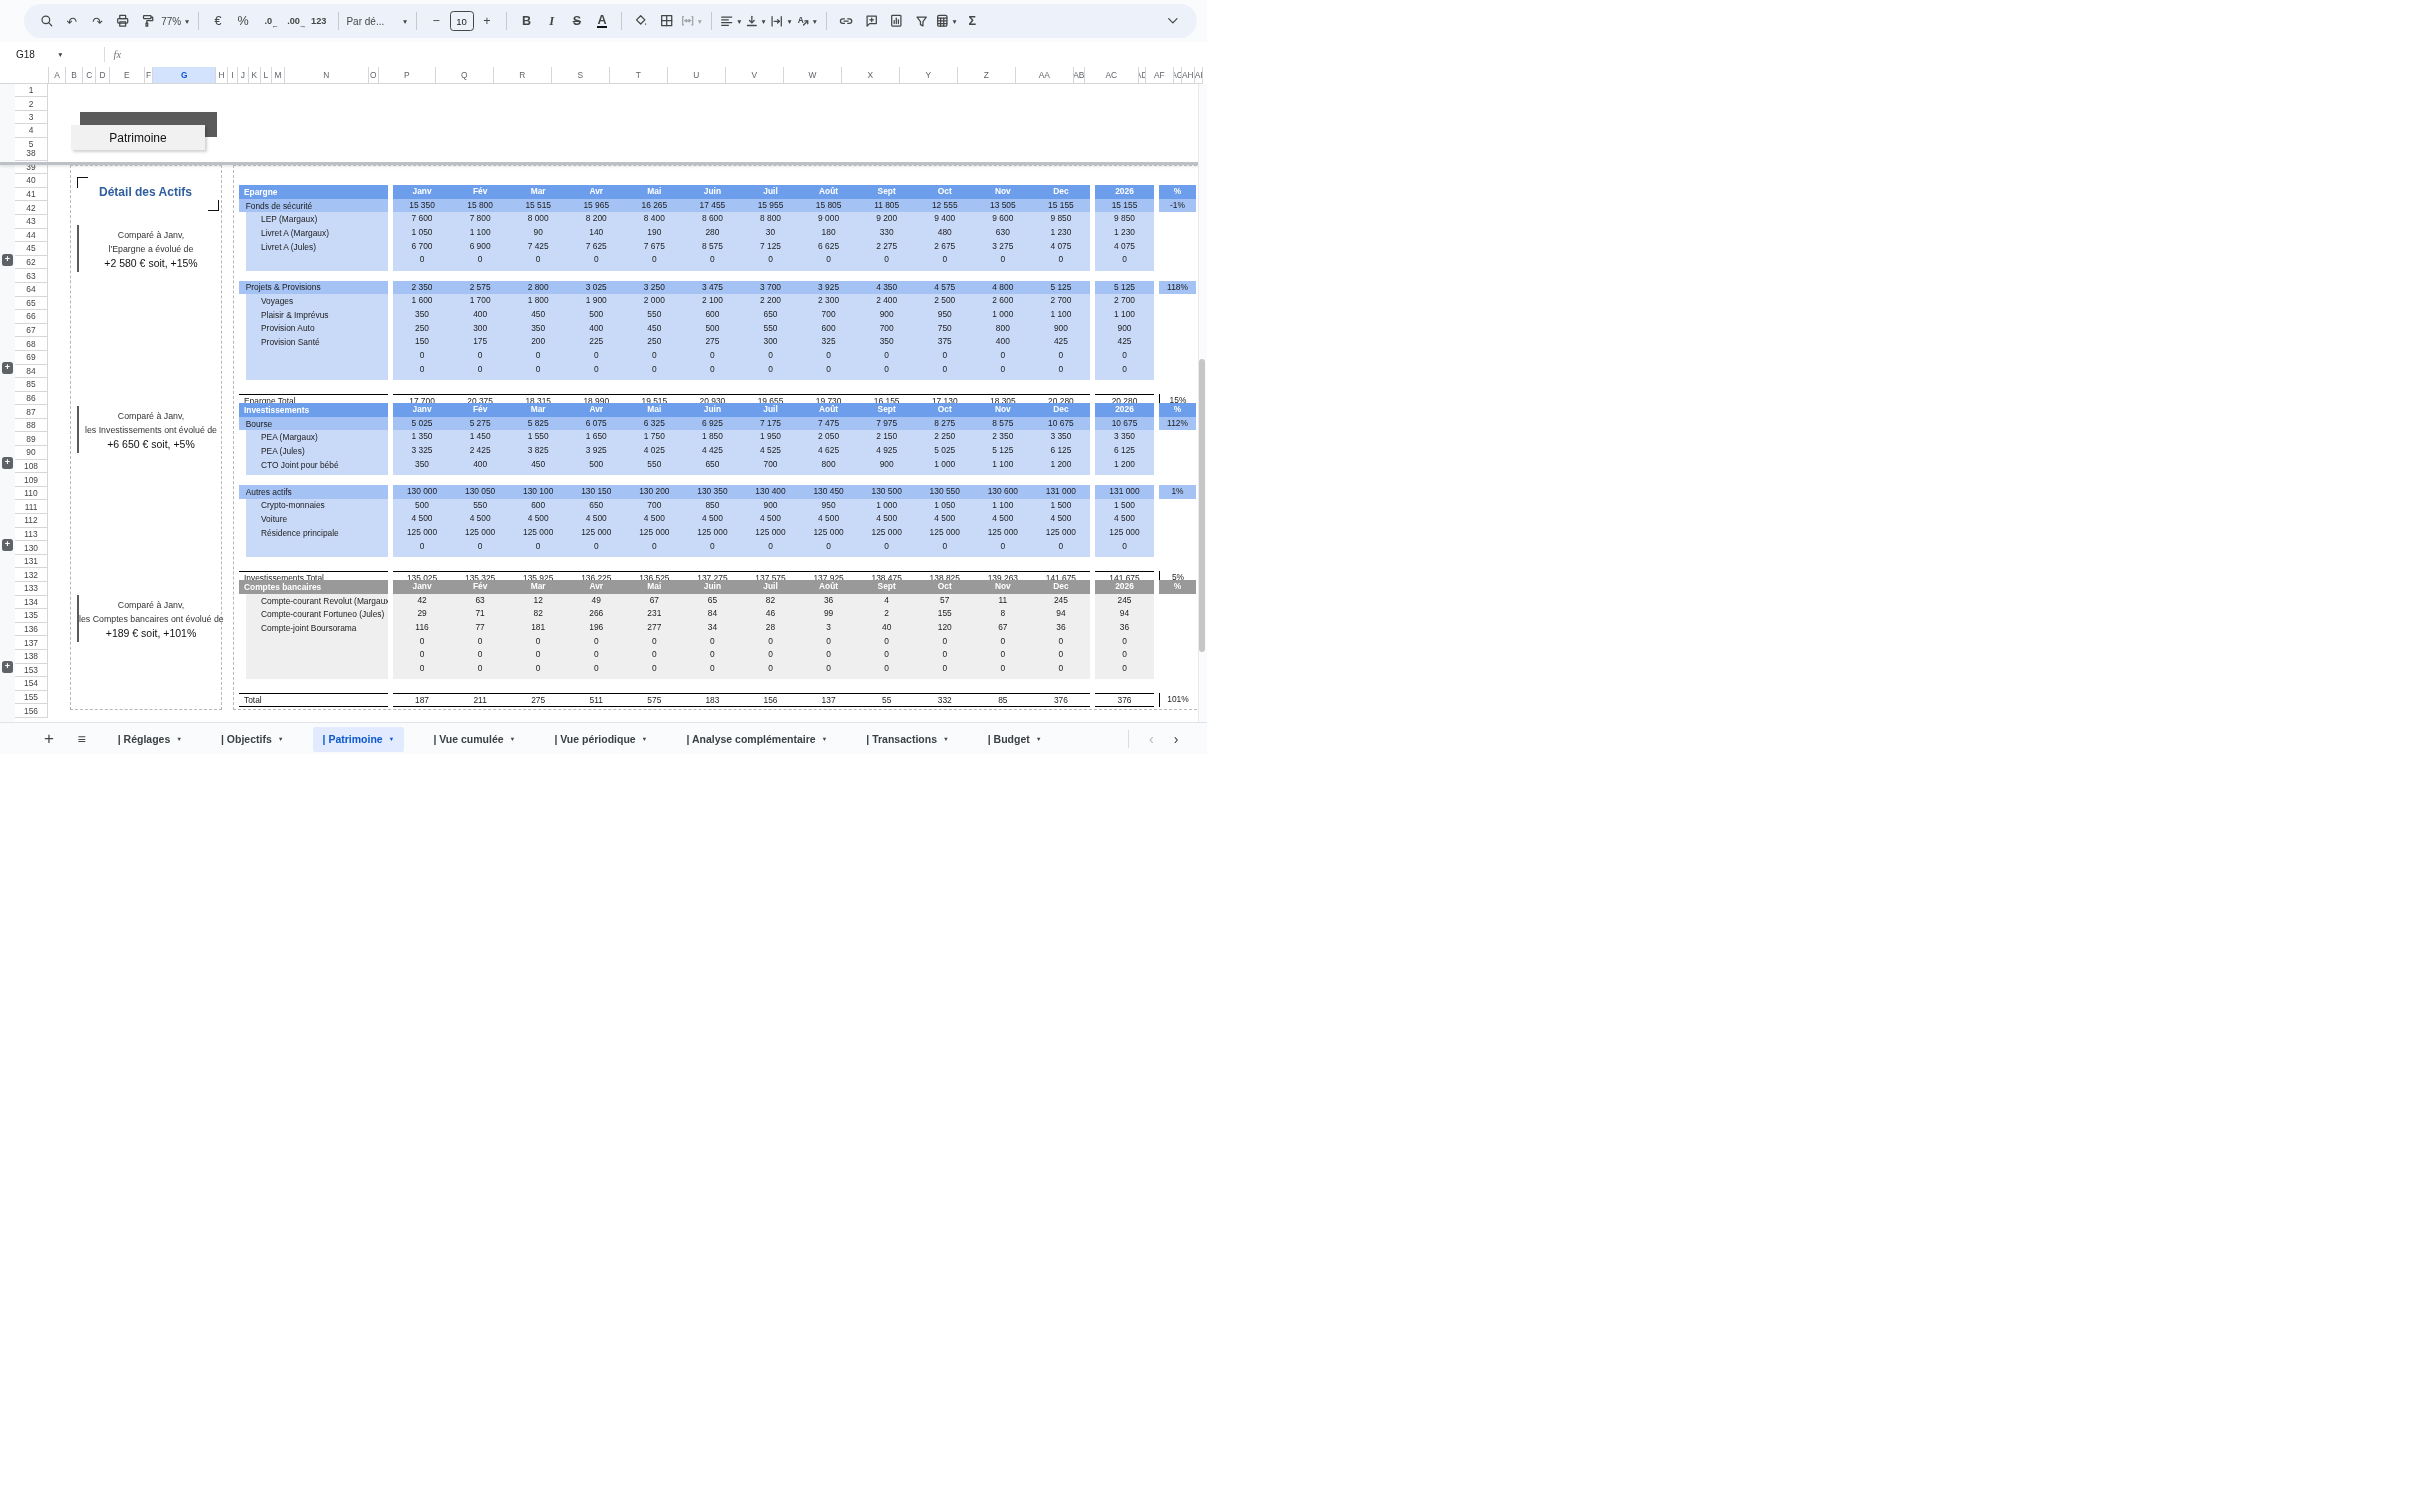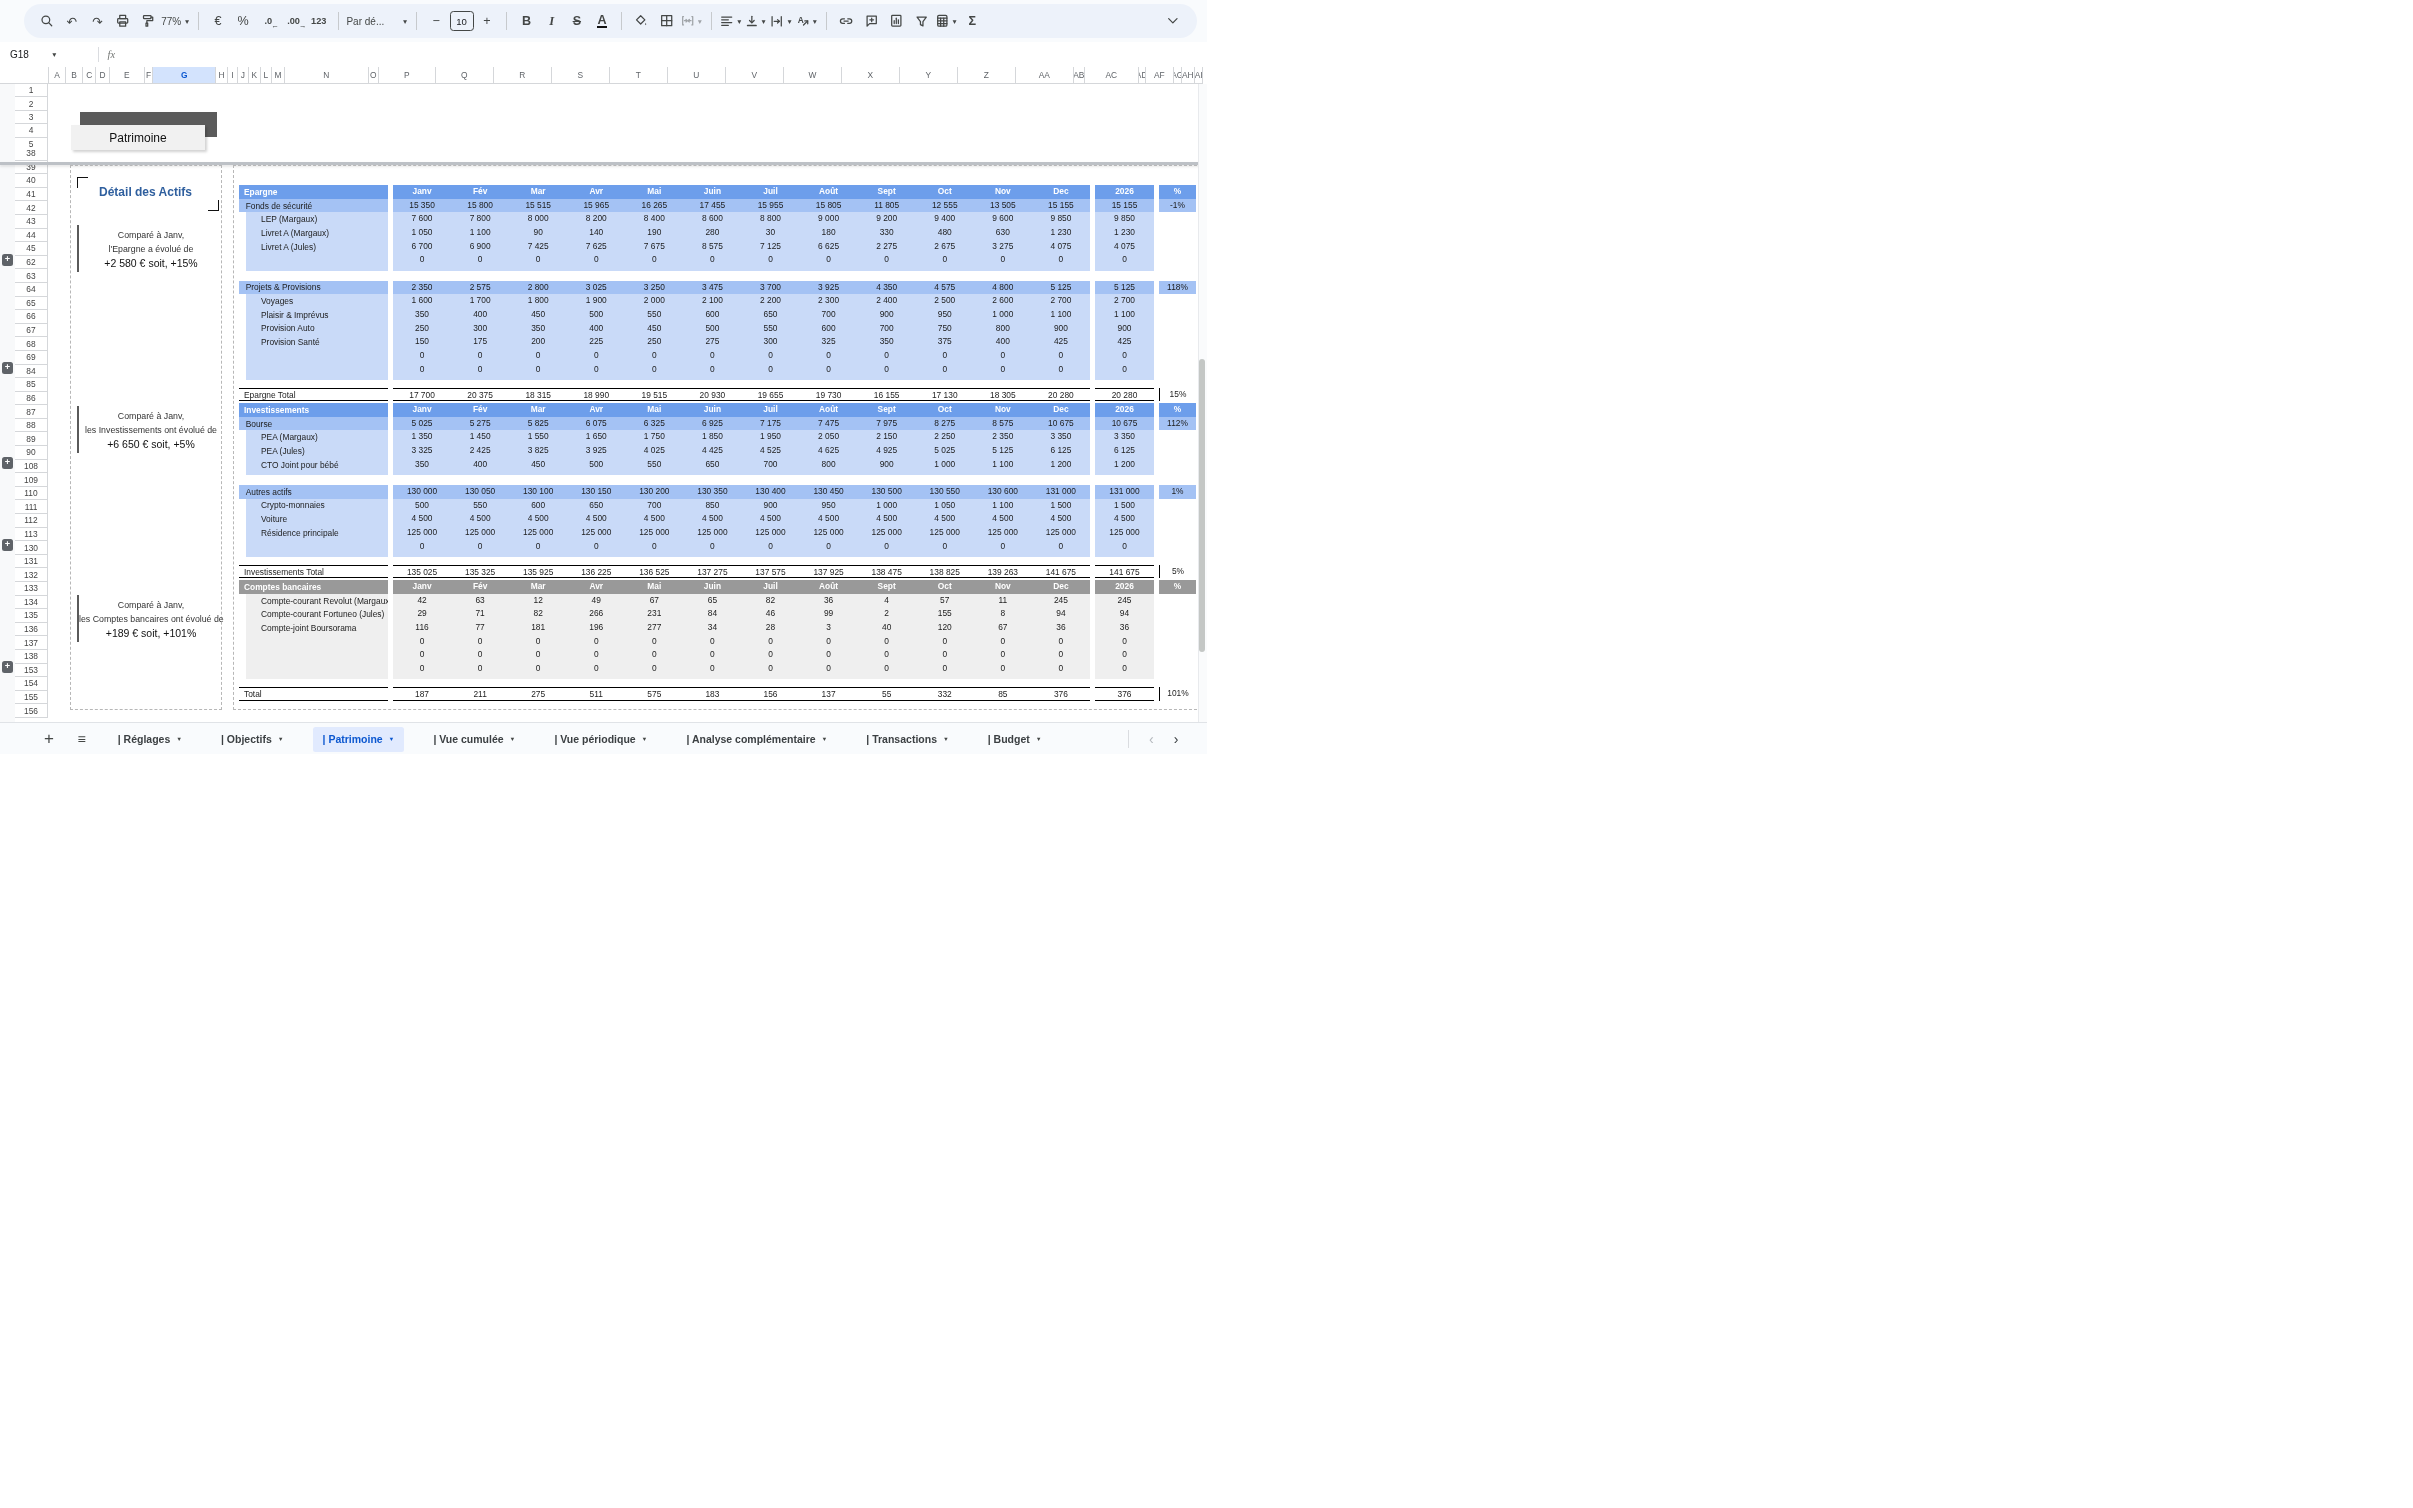--- a/index.html
+++ b/index.html
@@ -26,21 +26,21 @@
   .bI{font-style:italic;font-weight:700;font-family:"Liberation Serif",serif;}
   .bB{font-weight:800;}
   .bS{text-decoration:line-through;font-weight:600;}
   .bA{font-weight:700;border-bottom:2.5px solid #111;line-height:11px;padding:0 0.8px;}
   .grayed{opacity:.45;}
   .spacer{flex:1;}
 
   
   #fbar{left:0;top:42px;width:1207px;height:25px;background:#fff;border-bottom:0.8px solid #e1e3e6;
         display:flex;align-items:center;}
-  #namebox{width:80px;padding-left:10px;font-size:10px;color:#202124;display:flex;align-items:center;gap:22px;}
+  #namebox{width:80px;padding-left:16px;font-size:10px;color:#202124;display:flex;align-items:center;gap:22px;}
   #fbar .vdiv{width:0.8px;height:15px;background:#dadce0;margin:0 8.4px;}
   #fxlabel{font-style:italic;font-family:"Liberation Serif",serif;font-size:10.5px;color:#747775;}
 
   
   #colhdr{left:0;top:67px;width:1207px;height:17px;display:flex;background:#fff;}
   .corner{width:48px;flex:none;border-right:0.8px solid #d5d7da;border-bottom:0.8px solid #d5d7da;background:#fff;}
   .colcell{flex:none;border-right:0.8px solid #d5d7da;border-bottom:0.8px solid #d5d7da;box-sizing:border-box;
            font-size:8.4px;color:#5f6368;display:flex;align-items:center;justify-content:center;overflow:hidden;background:#fff;}
   .colcell.sel{background:#d3e3fd;color:#0b57d0;font-weight:700;}
 
@@ -79,21 +79,21 @@
   .table{left:239px;width:957px;}
   .trow{display:flex;height:13.7px;font-size:8.4px;color:#1c1c1c;}
   .trow.pad{height:3.4px;}
   .c{box-sizing:border-box;}
   .c.lbl{width:149px;margin-right:5px;display:flex;align-items:center;white-space:nowrap;overflow:hidden;}
   .c.mon{width:697px;margin-right:5px;display:flex;}
   .c.mon span{flex:1;text-align:center;line-height:13.7px;white-space:nowrap;}
   .c.yr{width:59px;margin-right:5px;text-align:center;line-height:13.7px;}
   .c.pct{width:37px;text-align:center;line-height:13.7px;}
   .tblock{margin-bottom:10px;}
-  .tblock.last{margin-bottom:8px;}
+  .tblock.last{margin-bottom:14px;}
 
   
   .blue.header .c.lbl,.blue.header .c.mon,.blue.header .c.yr{background:#6d9eeb;color:#fff;}
   .blue.header .c.pct{background:#6d9eeb;color:#fff;}
   .blue.header .c.lbl{font-weight:700;padding-left:5px;}
   .blue.header .c.mon span,.blue.header .c.yr,.blue.header .c.pct{font-weight:600;}
   .blue.section .c.lbl,.blue.section .c.mon,.blue.section .c.yr{background:#a4c2f4;}
   .blue.section .c.pct.has{background:#a4c2f4;}
   .blue.section .c.lbl{padding-left:6.7px;}
   .blue.detail .c.mon,.blue.detail .c.yr{background:#c9daf8;}

